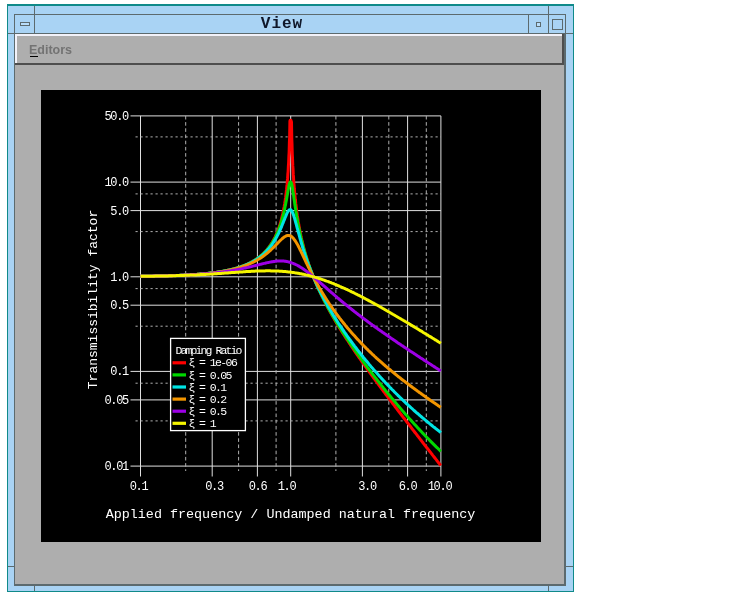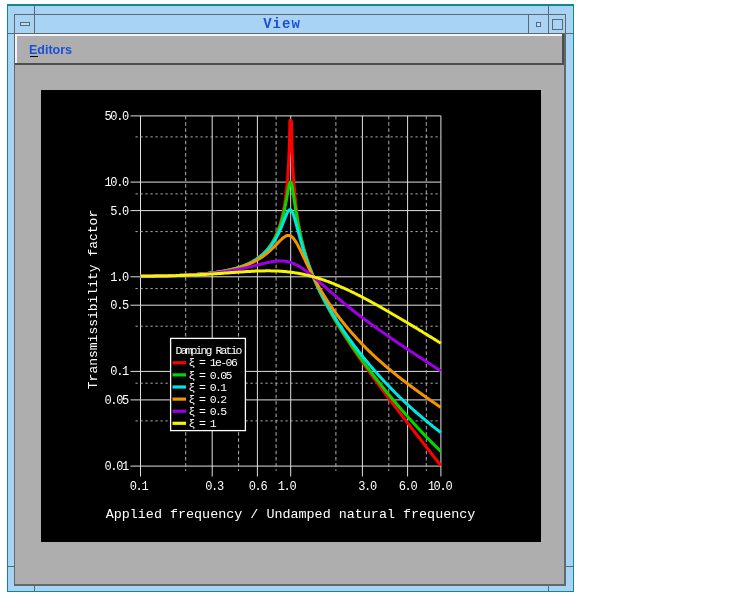--- a/index.html
+++ b/index.html
@@ -27,31 +27,31 @@
 <div class="abs dk" style="left:33.5px;top:15px;width:1.2px;height:19px"></div>
 <div class="abs dk" style="left:528px;top:15px;width:1.2px;height:19px"></div>
 <div class="abs dk" style="left:547.5px;top:15px;width:1.2px;height:19px"></div>
 
 <div class="abs" style="left:19.5px;top:22.3px;width:10.5px;height:3.8px;border:1.2px solid #5c6a6e;background:#b8ddfa"></div>
 
 <div class="abs" style="left:535.8px;top:21.8px;width:5px;height:5px;border:1.3px solid #5c6a6e;background:#b8ddfa"></div>
 
 <div class="abs" style="left:551.8px;top:19px;width:11.4px;height:10.8px;border:1.6px solid #5c6a6e;background:#a9d3f4"></div>
 
-<div class="abs" style="left:232px;top:15px;width:100px;height:18px;line-height:18px;text-align:center;font-family:'Liberation Mono',monospace;font-weight:bold;font-size:14px;letter-spacing:1px;color:#1d4ed8">View</div>
+<div class="abs" style="left:232px;top:15px;width:100px;height:18px;line-height:18px;text-align:center;font-family:'Liberation Mono',monospace;font-weight:bold;font-size:16px;letter-spacing:1px;color:#0f172a">View</div>
 
 <div class="abs" style="left:14px;top:33px;width:552.2px;height:553px;background:#5c6a6e"></div>
 <div class="abs" style="left:15.2px;top:34.3px;width:548.6px;height:550px;background:#aeaeae"></div>
 
 <div class="abs" style="left:15.2px;top:34.3px;width:548.6px;height:2.1px;background:#f2f2fa"></div>
 <div class="abs" style="left:15.2px;top:34.3px;width:2.1px;height:30.5px;background:#f2f2fa"></div>
 <div class="abs" style="left:15.2px;top:63px;width:548.6px;height:2px;background:#4e4e4e"></div>
 <div class="abs" style="left:561.8px;top:34.3px;width:2px;height:30.7px;background:#4e4e4e"></div>
 
-<div class="abs" style="left:29px;top:43px;font-weight:bold;font-size:12.5px;color:#1d4ed8">Editors</div>
+<div class="abs" style="left:29px;top:43px;font-weight:bold;font-size:12.5px;color:#737373">Editors</div>
 <div class="abs" style="left:29.5px;top:56px;width:8.5px;height:1.4px;background:#000"></div>
 
 <div class="abs" style="left:41px;top:90px;width:500px;height:452px;background:#000000"></div>
 <svg class="abs" style="left:0;top:0" width="750" height="599" viewBox="0 0 750 599">
 <g stroke="#e0e0e0" stroke-width="1">
       <line x1="130.5" y1="115.9" x2="440.9" y2="115.9"></line>
       <line x1="130.5" y1="182.1" x2="440.9" y2="182.1"></line>
       <line x1="130.5" y1="210.6" x2="440.9" y2="210.6"></line>
       <line x1="130.5" y1="276.8" x2="440.9" y2="276.8"></line>
       <line x1="130.5" y1="305.2" x2="440.9" y2="305.2"></line>

